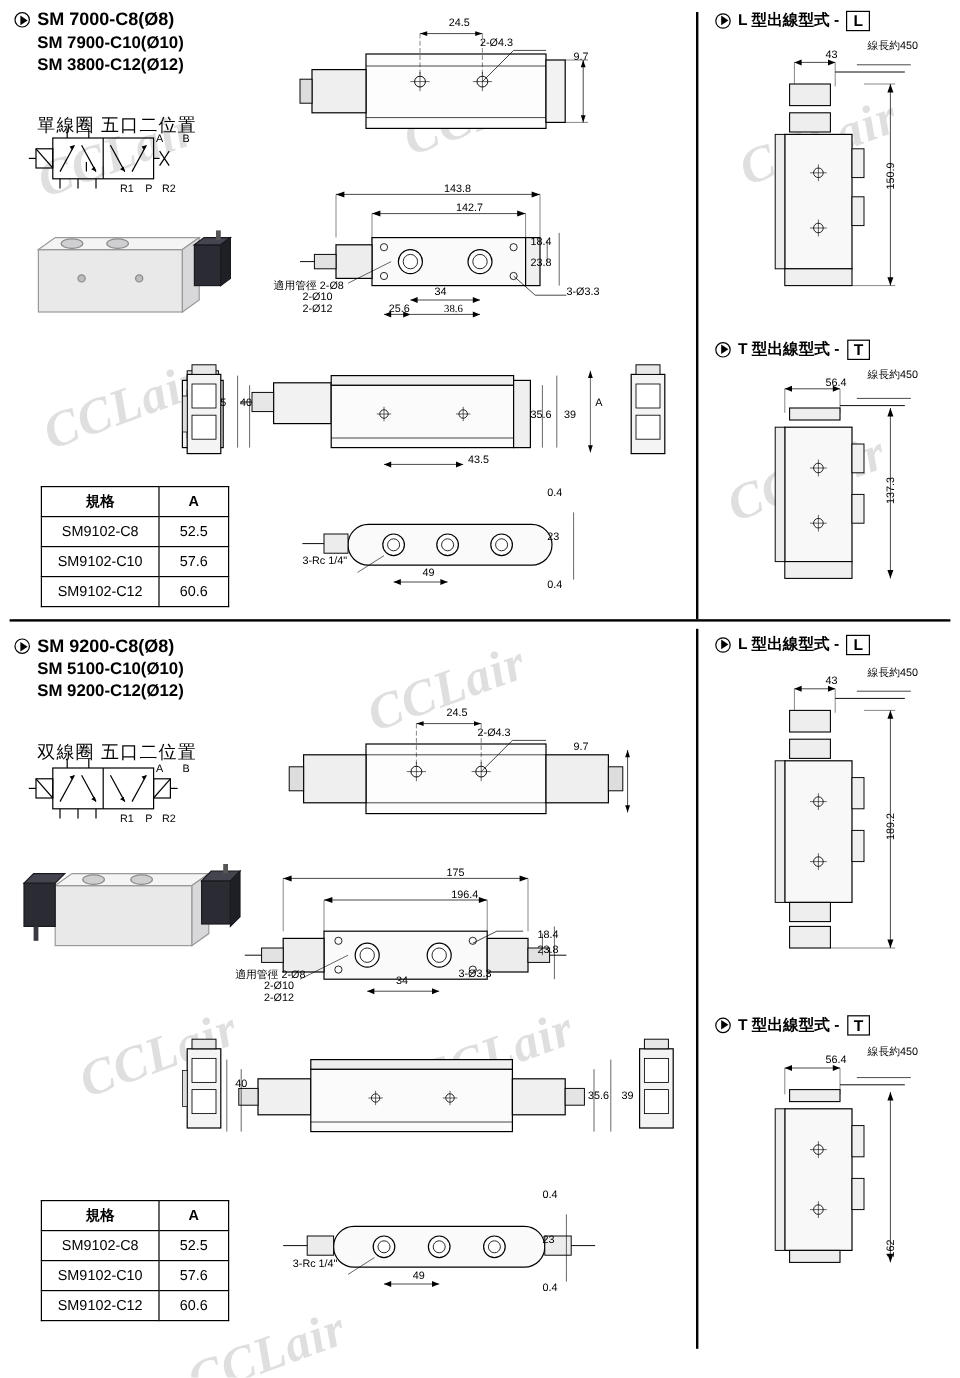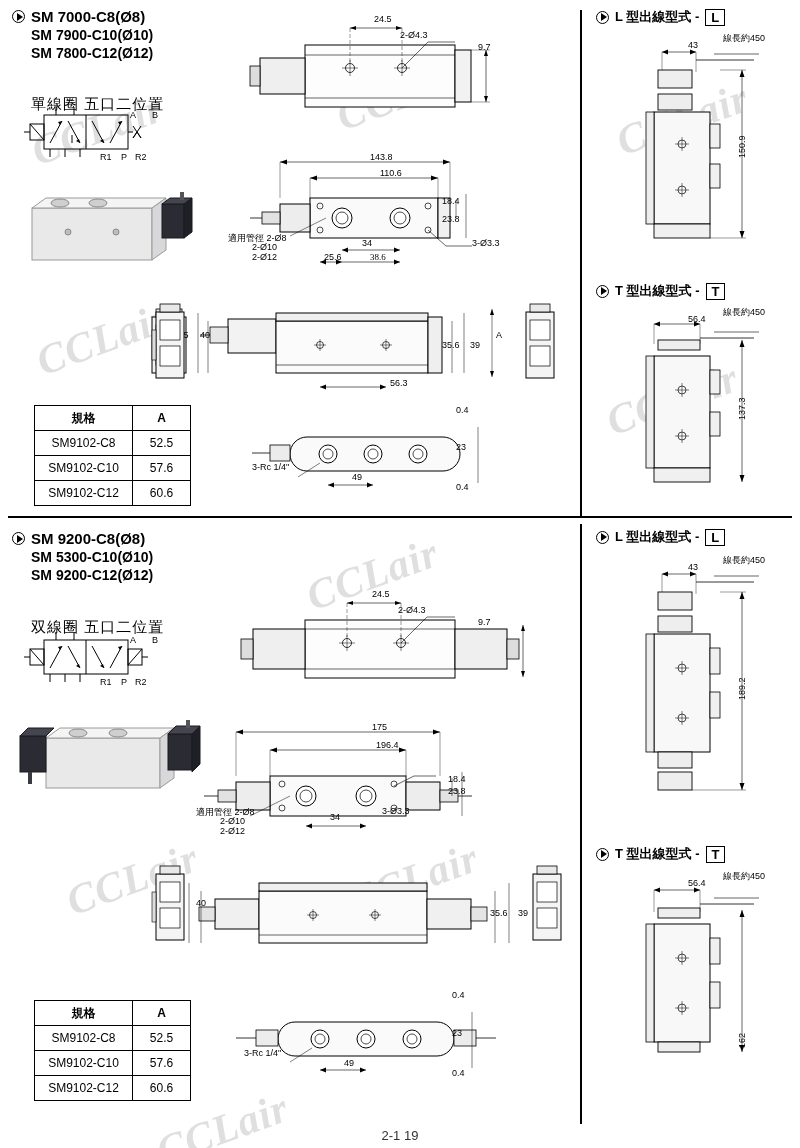--- a/index.html
+++ b/index.html
@@ -66,21 +66,21 @@
   <div class="vdiv" style="left:580px;top:10px;height:506px;"></div>
   <div class="vdiv" style="left:580px;top:524px;height:600px;"></div>
 
   <div class="hd-row" style="left:12px;top:8px;">
     <span class="tri-o">
         <i></i>
       </span>
     <span class="h-big">SM 7000-C8(Ø8)</span>
   </div>
   <div class="h-mid" style="position:absolute;left:31px;top:27px;">SM 7900-C10(Ø10)</div>
-  <div class="h-mid" style="position:absolute;left:31px;top:45px;">SM 7800-C12(Ø12)</div>
+  <div class="h-mid" style="position:absolute;left:31px;top:45px;">SM 3800-C12(Ø12)</div>
   <div class="h-cn" style="position:absolute;left:31px;top:65px;">單線圈 五口二位置</div>
 
   <svg width="160" height="70" style="left:22px;top:105px;">
     <rect x="22" y="10" width="84" height="34" fill="none" stroke="#000" stroke-width="1"></rect>
     <line x1="64" y1="10" x2="64" y2="44" stroke="#000" stroke-width="1"></line>
 
     <path d="M28 38 L40 16" stroke="#000" stroke-width="1" fill="none"></path>
     <path d="M40 16 l-4 1 l2 3 z" fill="#000"></path>
     <path d="M46 16 L58 38" stroke="#000" stroke-width="1" fill="none"></path>
     <path d="M58 38 l-1 -4 l-3 2 z" fill="#000"></path>
@@ -222,21 +222,21 @@
 
     <line x1="70" y1="112" x2="92" y2="112" stroke="#000" stroke-width="0.6"></line>
     <path d="M70 112 l6 -2.5 l0 5 z" fill="#000"></path>
     <path d="M92 112 l-6 -2.5 l0 5 z" fill="#000"></path>
     <line x1="92" y1="112" x2="150" y2="112" stroke="#000" stroke-width="0.6"></line>
     <path d="M150 112 l-6 -2.5 l0 5 z" fill="#000"></path>
 
     <line x1="76" y1="68" x2="40" y2="86" stroke="#000" stroke-width="0.5"></line>
   </svg>
   <div class="dim" style="left:370px;top:152px;">143.8</div>
-  <div class="dim" style="left:380px;top:168px;">110.6</div>
+  <div class="dim" style="left:380px;top:168px;">142.7</div>
   <div class="dim" style="left:442px;top:196px;">18.4</div>
   <div class="dim" style="left:442px;top:214px;">23.8</div>
   <div class="dim" style="left:362px;top:238px;">34</div>
   <div class="dim" style="left:324px;top:252px;">25.6</div>
   <div class="dim" style="left:370px;top:252px;font-family:Liberation Serif, serif;">38.6</div>
   <div class="dim" style="left:472px;top:238px;">3-Ø3.3</div>
   <div class="lbl-cn" style="left:228px;top:232px;">適用管徑 2-Ø8</div>
   <div class="lbl-cn" style="left:252px;top:242px;">2-Ø10</div>
   <div class="lbl-cn" style="left:252px;top:252px;">2-Ø12</div>
 
@@ -274,21 +274,21 @@
 
     <line x1="120" y1="92" x2="186" y2="92" stroke="#000" stroke-width="0.6"></line>
     <path d="M120 92 l6 -2.5 l0 5 z" fill="#000"></path>
     <path d="M186 92 l-6 -2.5 l0 5 z" fill="#000"></path>
   </svg>
   <div class="dim" style="left:166px;top:330px;">45.55</div>
   <div class="dim" style="left:200px;top:330px;">40</div>
   <div class="dim" style="left:442px;top:340px;">35.6</div>
   <div class="dim" style="left:470px;top:340px;">39</div>
   <div class="dim" style="left:496px;top:330px;">A</div>
-  <div class="dim" style="left:390px;top:378px;">56.3</div>
+  <div class="dim" style="left:390px;top:378px;">43.5</div>
 
   <svg width="44" height="96" style="left:148px;top:300px;">
     <rect x="8" y="12" width="28" height="66" fill="#f4f4f4" stroke="#000" stroke-width="1"></rect>
     <rect x="12" y="4" width="20" height="8" fill="#e8e8e8" stroke="#000" stroke-width="0.8"></rect>
     <rect x="12" y="20" width="20" height="20" fill="#fff" stroke="#000" stroke-width="0.7"></rect>
     <rect x="12" y="46" width="20" height="20" fill="#fff" stroke="#000" stroke-width="0.7"></rect>
     <rect x="4" y="30" width="4" height="30" fill="#ddd" stroke="#000" stroke-width="0.6"></rect>
   </svg>
   <svg width="44" height="96" style="left:520px;top:300px;">
     <rect x="6" y="12" width="28" height="66" fill="#f4f4f4" stroke="#000" stroke-width="1"></rect>
@@ -401,21 +401,21 @@
   <div class="dim" style="left:688px;top:314px;">56.4</div>
   <div class="dim" style="left:723px;top:306px;">線長約450</div>
   <div class="dim" style="left:737px;top:420px;transform:rotate(-90deg);transform-origin:left top;">137.3</div>
 
   <div class="hd-row" style="left:12px;top:530px;align-items:center;">
     <span class="tri-o">
         <i></i>
       </span>
     <span class="h-big">SM 9200-C8(Ø8)</span>
   </div>
-  <div class="h-mid" style="position:absolute;left:31px;top:549px;">SM 5300-C10(Ø10)</div>
+  <div class="h-mid" style="position:absolute;left:31px;top:549px;">SM 5100-C10(Ø10)</div>
   <div class="h-mid" style="position:absolute;left:31px;top:567px;">SM 9200-C12(Ø12)</div>
   <div class="h-cn" style="position:absolute;left:31px;top:588px;">双線圈 五口二位置</div>
 
   <svg width="170" height="70" style="left:22px;top:630px;">
     <rect x="22" y="10" width="84" height="34" fill="none" stroke="#000" stroke-width="1"></rect>
     <line x1="64" y1="10" x2="64" y2="44" stroke="#000" stroke-width="1"></line>
     <path d="M28 38 L40 16" stroke="#000" stroke-width="1" fill="none"></path>
     <path d="M40 16 l-4 1 l2 3 z" fill="#000"></path>
     <path d="M46 16 L58 38" stroke="#000" stroke-width="1" fill="none"></path>
     <path d="M58 38 l-1 -4 l-3 2 z" fill="#000"></path>
@@ -685,15 +685,14 @@
     <line x1="68" y1="123" x2="68" y2="137" stroke="#000" stroke-width="0.5"></line>
     <rect x="44" y="164" width="42" height="10" fill="#eee" stroke="#000" stroke-width="0.9"></rect>
     <line x1="128" y1="32" x2="128" y2="174" stroke="#000" stroke-width="0.6"></line>
     <path d="M128 32 l-2.5 7 l5 0 z" fill="#000"></path>
     <path d="M128 174 l-2.5 -7 l5 0 z" fill="#000"></path>
   </svg>
   <div class="dim" style="left:688px;top:878px;">56.4</div>
   <div class="dim" style="left:723px;top:870px;">線長約450</div>
   <div class="dim" style="left:737px;top:1048px;transform:rotate(-90deg);transform-origin:left top;">162</div>
 
-  <div class="footer" style="top:1128px;">2-1 19</div>
 
 </div>
 
 </body></html>

